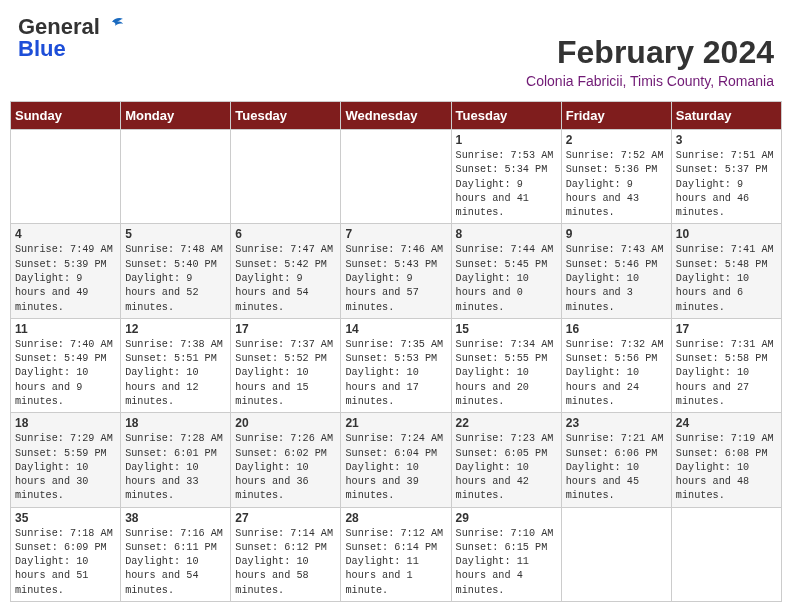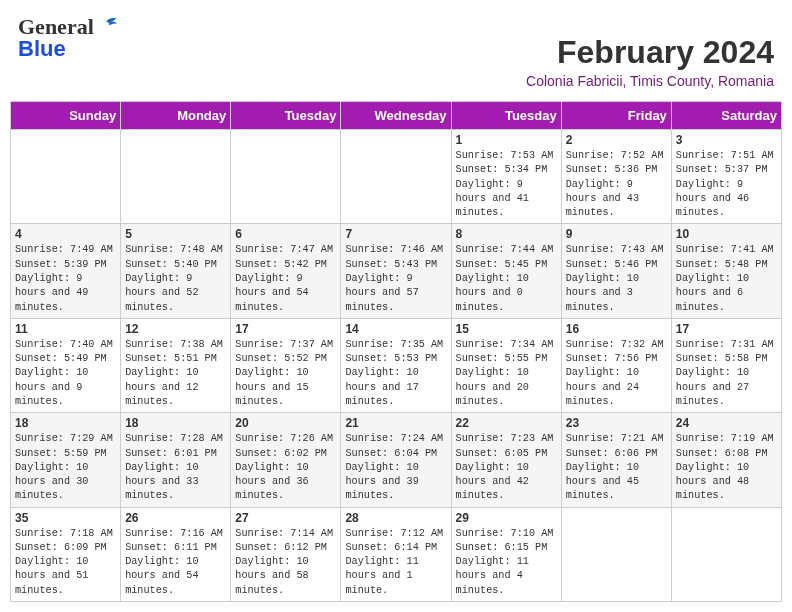--- a/index.html
+++ b/index.html
@@ -34,26 +34,26 @@
     .subtitle {
       font-size: 14px;
       color: #701a75;
       margin-top: 2px;
     }
     .calendar {
       width: 100%;
       border-collapse: collapse;
     }
     .calendar th {
-      background: #a21caf;
+      background: #7f1d1d;
       color: #fff;
       font-size: 13px;
       font-weight: bold;
       padding: 6px 4px;
-      text-align: right;
+      text-align: left;
       border: 1px solid #ccc;
     }
     .calendar td {
       vertical-align: top;
       border: 1px solid #ccc;
       padding: 3px 4px;
       width: calc(100% / 7);
       font-size: 10.5px;
       color: #333;
       min-height: 80px;
@@ -81,21 +81,21 @@
       display: flex;
       align-items: center;
     }
   </style>
 </head>
 <body>
 
 <div class="header-area">
   <div class="logo">
     <div class="logo-wrapper">
-      <span style="font-size:22px;font-weight:bold;color:#333;font-family:Liberation Serif, serif;">General</span>
+      <span style="font-size:22px;font-weight:bold;color:#333;">General</span>
       <svg width="22" height="18" viewBox="0 0 22 18" style="margin-left:2px;margin-top:-4px;">
         <path d="M10 6 C12 2, 18 1, 21 3 C19 3, 17 5, 15 6 C18 5, 20 6, 21 8 C18 7, 15 8, 13 10 C14 8, 13 6, 10 6Z" fill="#1a6abf"></path>
       </svg>
     </div>
     <span style="font-size:22px;font-weight:bold;color:#1d4ed8;margin-top:-4px;">Blue</span>
   </div>
   <div class="title-area">
     <div class="month-title">February 2024</div>
     <div class="subtitle">Colonia Fabricii, Timis County, Romania</div>
   </div>
@@ -209,21 +209,21 @@
         </td>
         <td>
           <span class="day-number">15</span>
           <div class="day-info">Sunrise: 7:34 AM
 Sunset: 5:55 PM
 Daylight: 10 hours and 20 minutes.</div>
         </td>
         <td>
           <span class="day-number">16</span>
           <div class="day-info">Sunrise: 7:32 AM
-Sunset: 7:56 PM
+Sunset: 5:56 PM
 Daylight: 10 hours and 24 minutes.</div>
         </td>
         <td>
           <span class="day-number">17</span>
           <div class="day-info">Sunrise: 7:31 AM
 Sunset: 5:58 PM
 Daylight: 10 hours and 27 minutes.</div>
         </td>
       </tr>
       <tr>
@@ -271,21 +271,21 @@
         </td>
       </tr>
       <tr>
         <td>
           <span class="day-number">35</span>
           <div class="day-info">Sunrise: 7:18 AM
 Sunset: 6:09 PM
 Daylight: 10 hours and 51 minutes.</div>
         </td>
         <td>
-          <span class="day-number">26</span>
+          <span class="day-number">38</span>
           <div class="day-info">Sunrise: 7:16 AM
 Sunset: 6:11 PM
 Daylight: 10 hours and 54 minutes.</div>
         </td>
         <td>
           <span class="day-number">27</span>
           <div class="day-info">Sunrise: 7:14 AM
 Sunset: 6:12 PM
 Daylight: 10 hours and 58 minutes.</div>
         </td>

